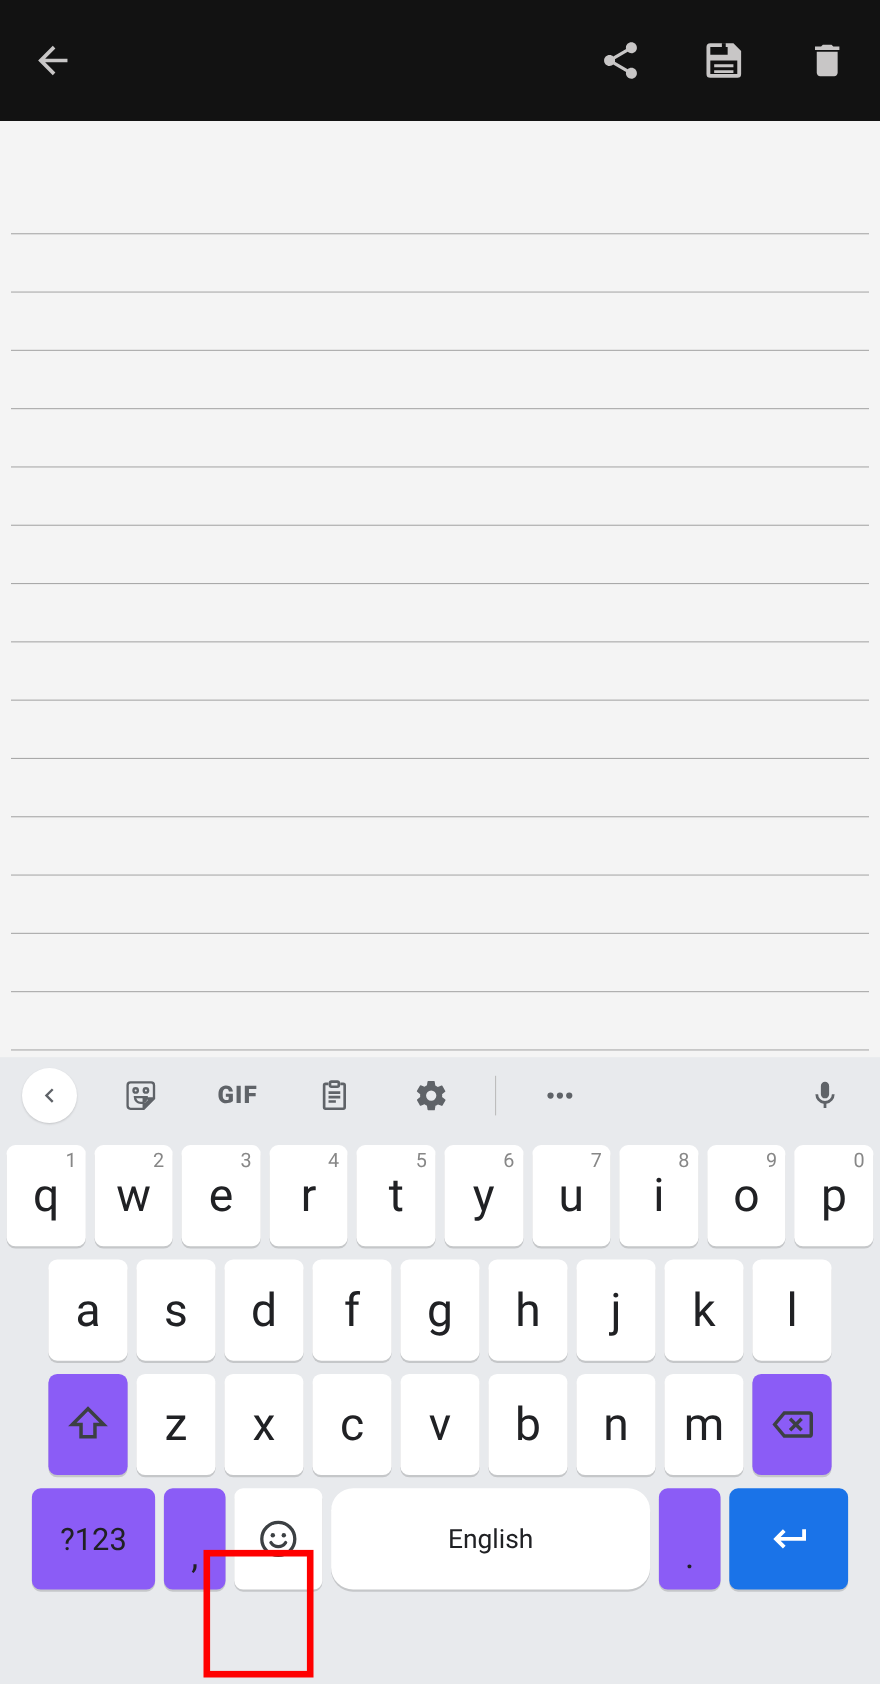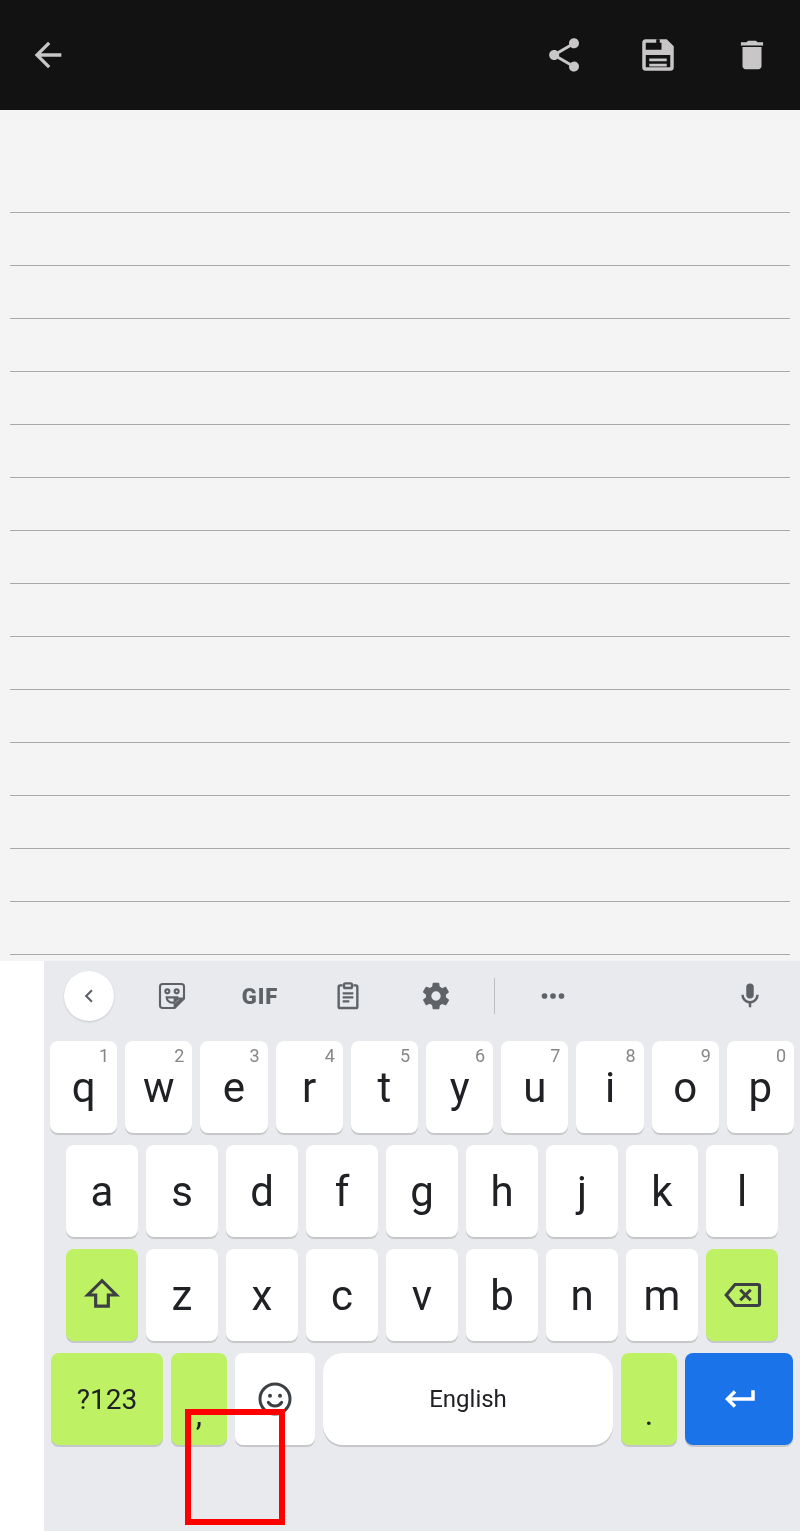--- a/index.html
+++ b/index.html
@@ -11,36 +11,36 @@
   .appbar .left { display:flex; align-items:center; }
   .appbar .right { display:flex; align-items:center; gap:46px; }
   .appbar svg { fill:#c8c6c6; }
   .icon-btn { width:48px; height:48px; display:flex; align-items:center; justify-content:center; }
 
   
   .note-area { flex:1; background:#f4f4f4; padding-top:50px; }
   .line { border-bottom:1px solid #a9a9a9; height:53px; margin:0 10px; }
 
   
-  .kbd { background:#e8eaed; height:570px; display:flex; flex-direction:column;margin-left:44px; }
+  .kbd { background:#e8eaed; height:570px; display:flex; flex-direction:column; }
   .sugg { height:70px; display:flex; align-items:center; padding:0 20px; gap:28px; }
   .sugg .circle { width:50px; height:50px; border-radius:50%; background:#fff; display:flex; align-items:center; justify-content:center; box-shadow:0 1px 2px rgba(0,0,0,0.15); }
   .sugg .item { flex:0 0 auto; width:60px; display:flex; align-items:center; justify-content:center; }
   .sugg .gif { font-weight:900; letter-spacing:1px; font-size:22px; color:#5f6368; }
   .sugg .sep { width:1px; height:36px; background:#bdbdbd; }
   .sugg svg { fill:#5f6368; }
 
   .rows { flex:1; display:flex; flex-direction:column; gap:12px; padding:10px 6px 12px; }
   .krow { display:flex; gap:8px; justify-content:center; }
   .key { background:#fff; border-radius:8px; box-shadow:0 2px 0 rgba(0,0,0,0.15); height:92px; display:flex; align-items:center; justify-content:center; font-size:42px; color:#202124; position:relative; }
   .key .hint { position:absolute; top:4px; right:8px; font-size:18px; color:#878787; }
   .r1 .key { width:72px; }
   .r2 .key { width:72px; }
   .r3 .key { width:72px; }
-  .fnkey { background:#bef264; }
+  .fnkey { background:#8b5cf6; }
   .shift, .bksp { width:100px; }
   .r4 .key { height:92px; }
   .k-sym { width:112px; font-size:28px; }
   .k-comma { width:56px; font-size:32px; padding-top:30px; }
   .k-emoji { width:80px; background:#fff; }
   .k-space { width:290px; font-size:24px;border-radius:20px; }
   .k-period { width:56px; font-size:32px; padding-top:30px; }
   .k-enter { width:108px; background:#1a73e8; }
   .k-enter svg { fill:#fff; }
 

